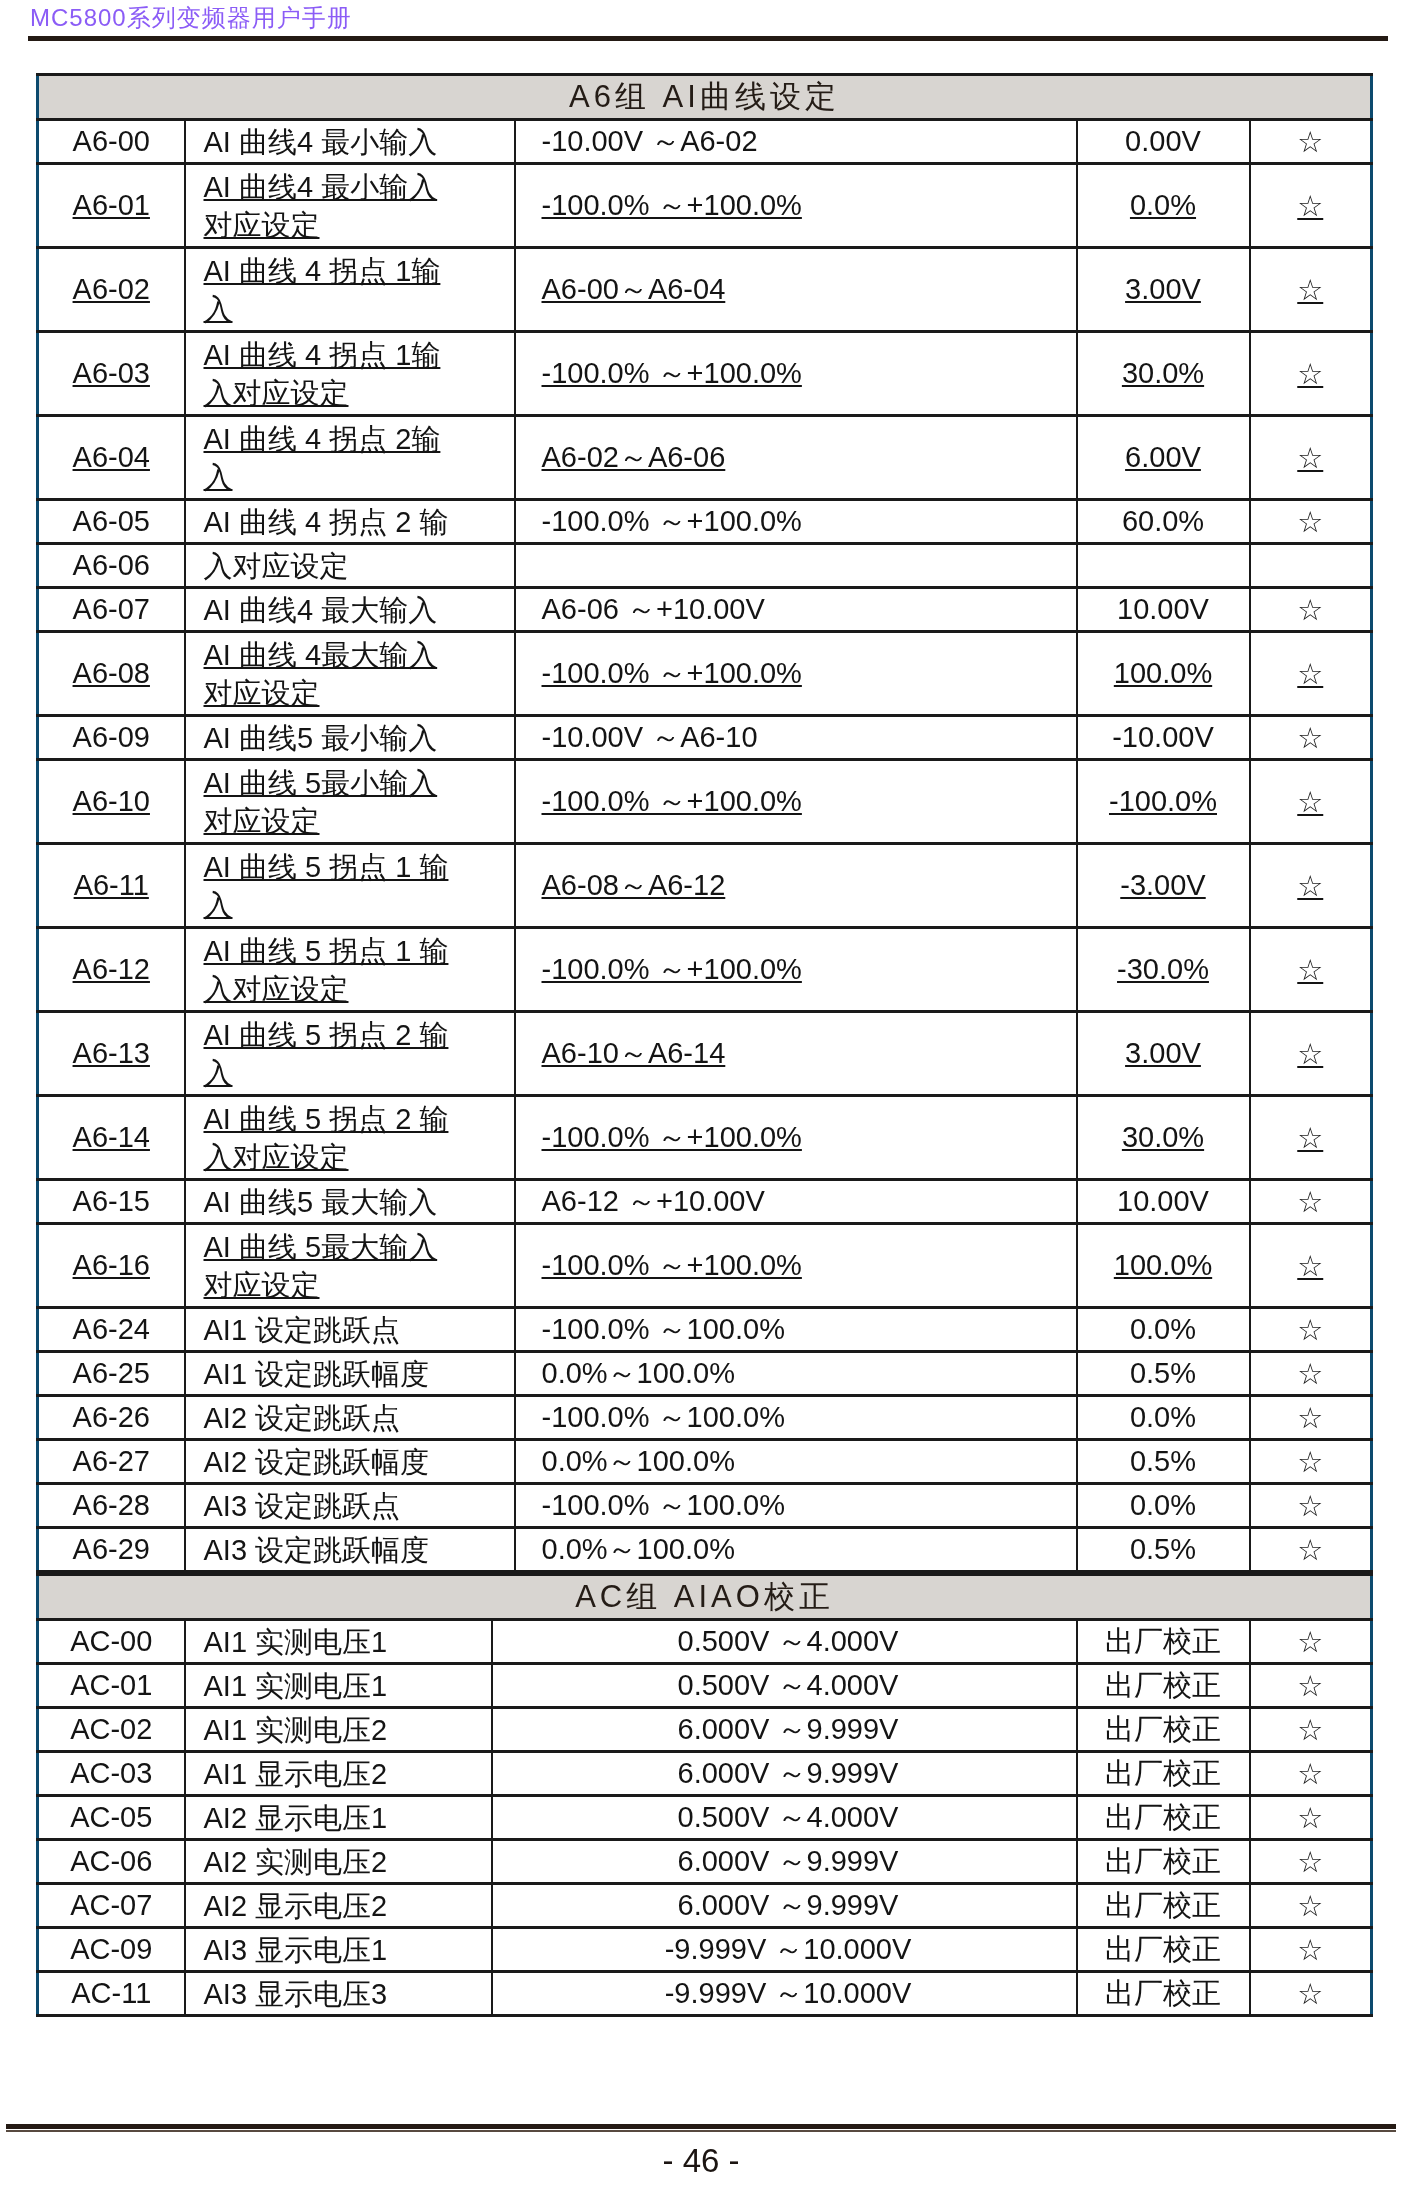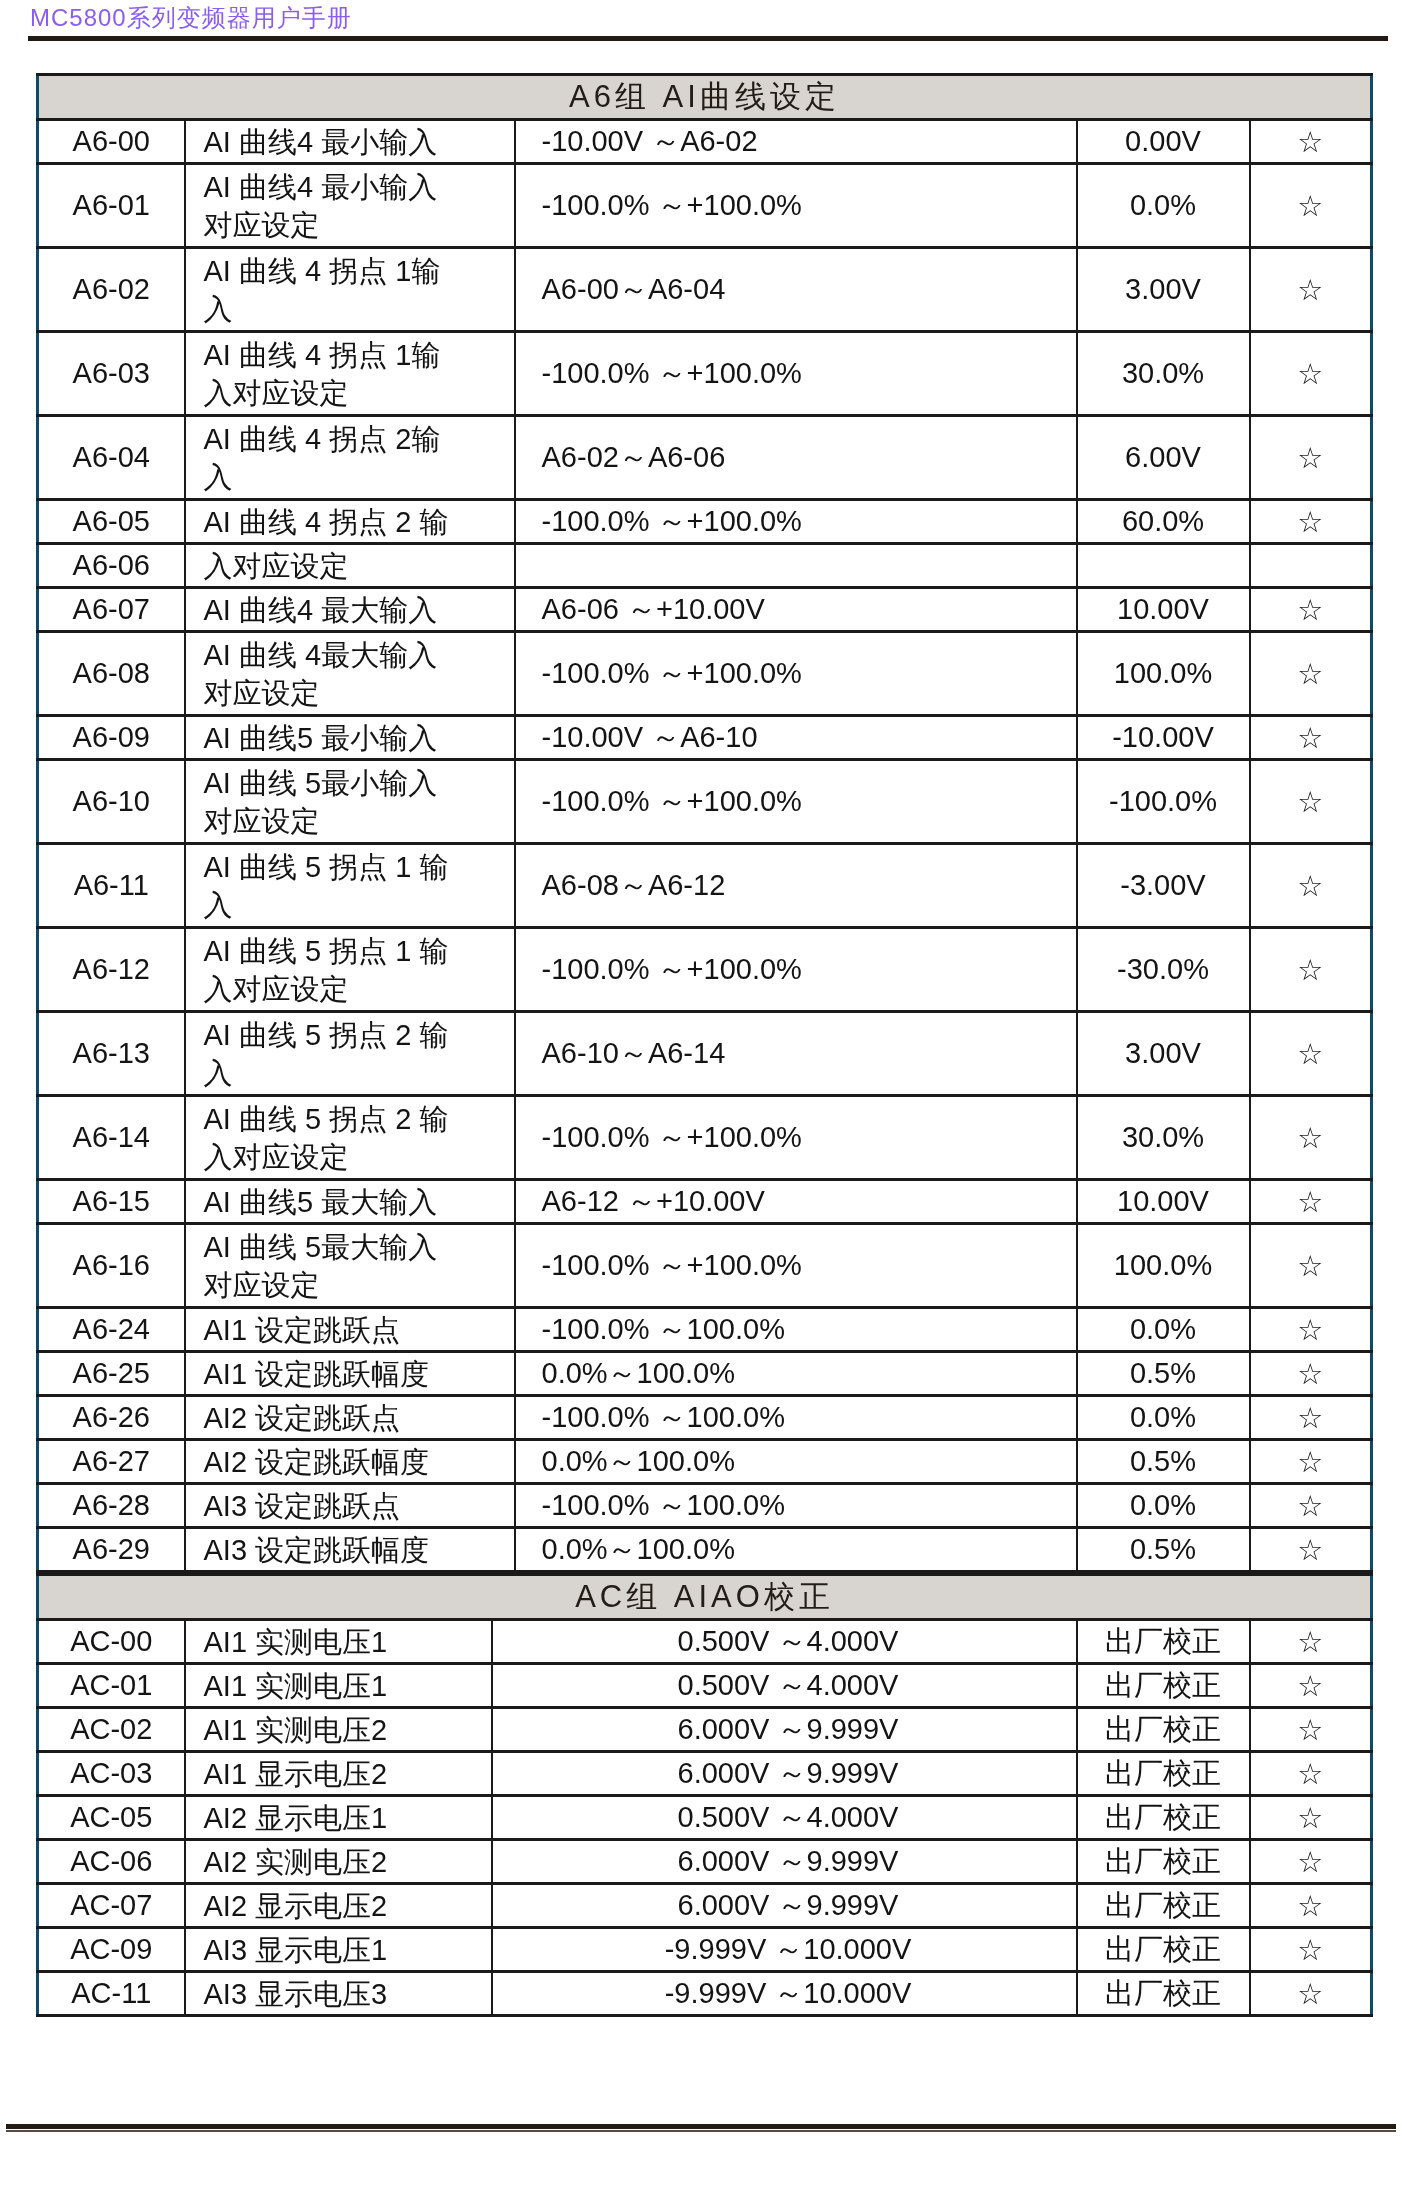--- a/index.html
+++ b/index.html
@@ -51,21 +51,21 @@
   }
   tr.group-header td {
     background: #d8d5d1;
     text-align: center;
     height: 40px;
     font-size: 31px;
     letter-spacing: 4px;
     color: #241c16;
   }
   tr.h-s { height: 44px; }
-  tr.h-d { height: 84px; }
+  tr.h-d { height: 84px; text-decoration: underline; }
   .td-code   { text-align: center; }
   .td-desc   { text-align: left; padding-left: 18px !important; white-space: pre-line; line-height: 38px; }
   .td-range  { text-align: left; padding-left: 26px !important; }
   .sec-ac .td-range { padding-left: 8px !important; text-align: center; }
   .td-default{ text-align: center; }
   .td-star   { text-align: center; font-size: 34px; color: #1a1a1a; }
   .footer-rule {
     position: absolute;
     top: 2124px;
     left: 6px;
@@ -361,14 +361,15 @@
           </tr>
         </tbody>
     </table>
 
   </div>
 
   <div class="footer-rule">
     <div class="thick"></div>
     <div class="thin"></div>
   </div>
+  <div class="page-number">- 46 -</div>
 
 </div>
 
 </body></html>

